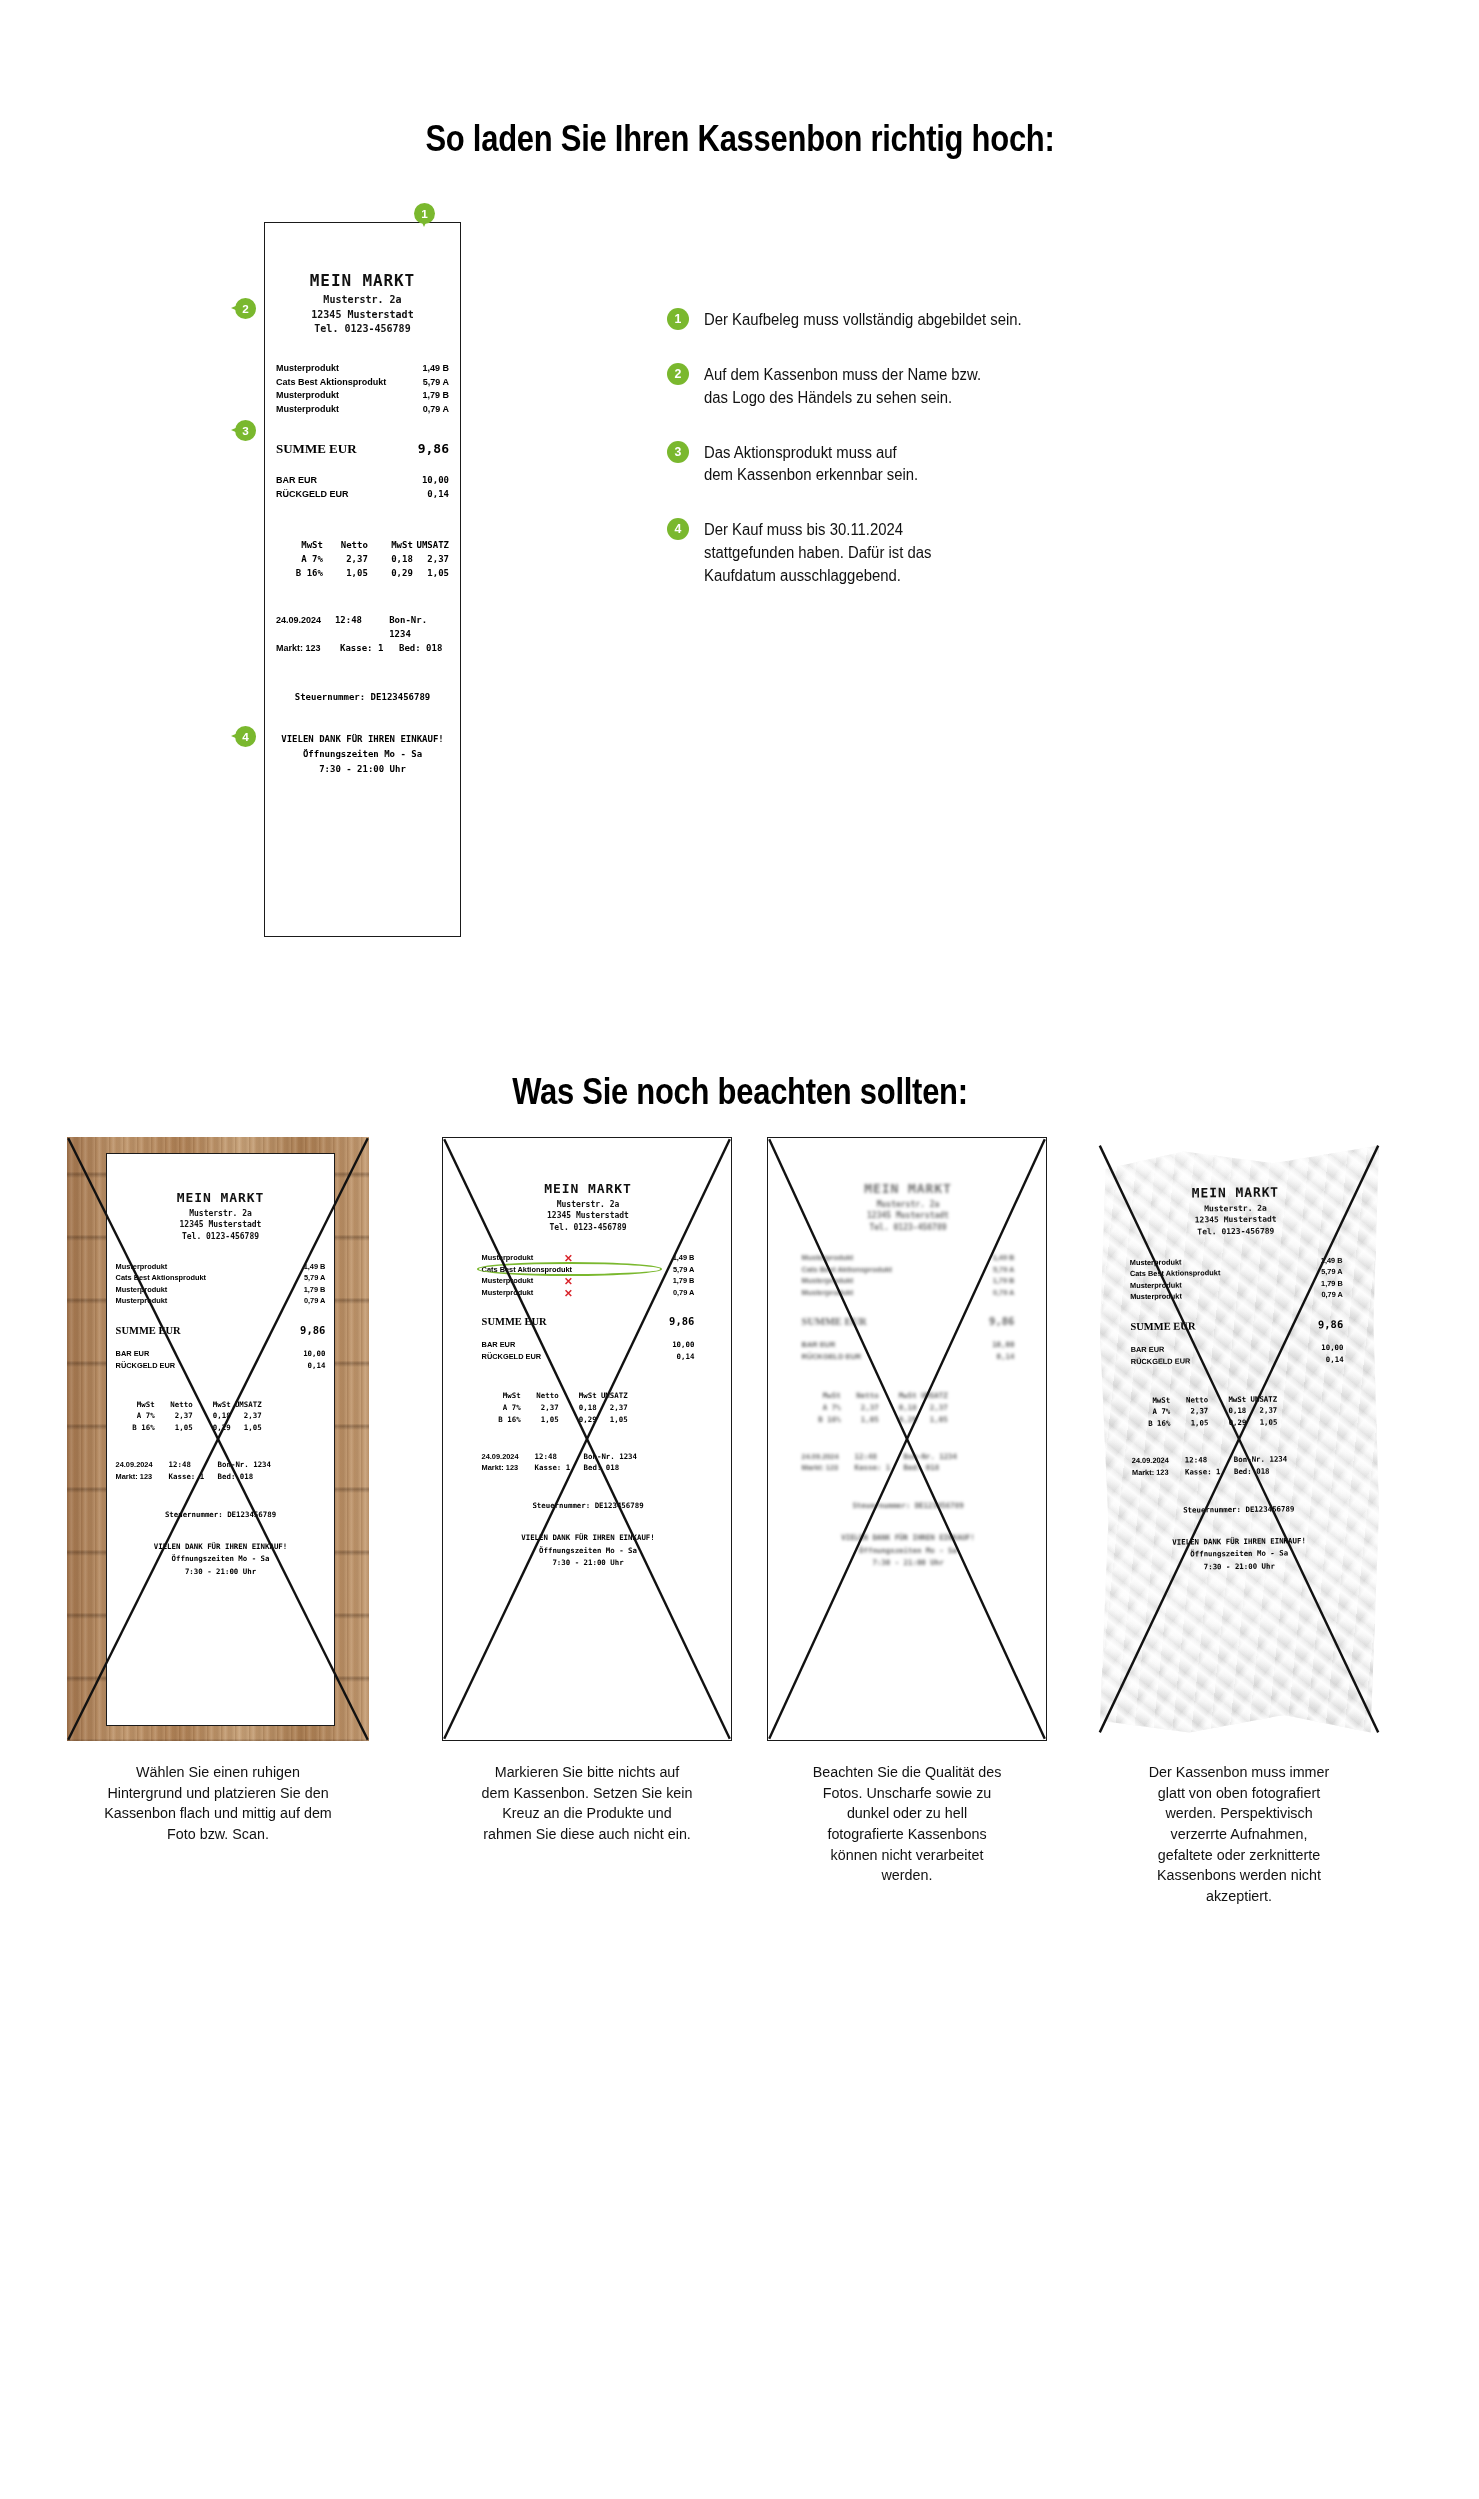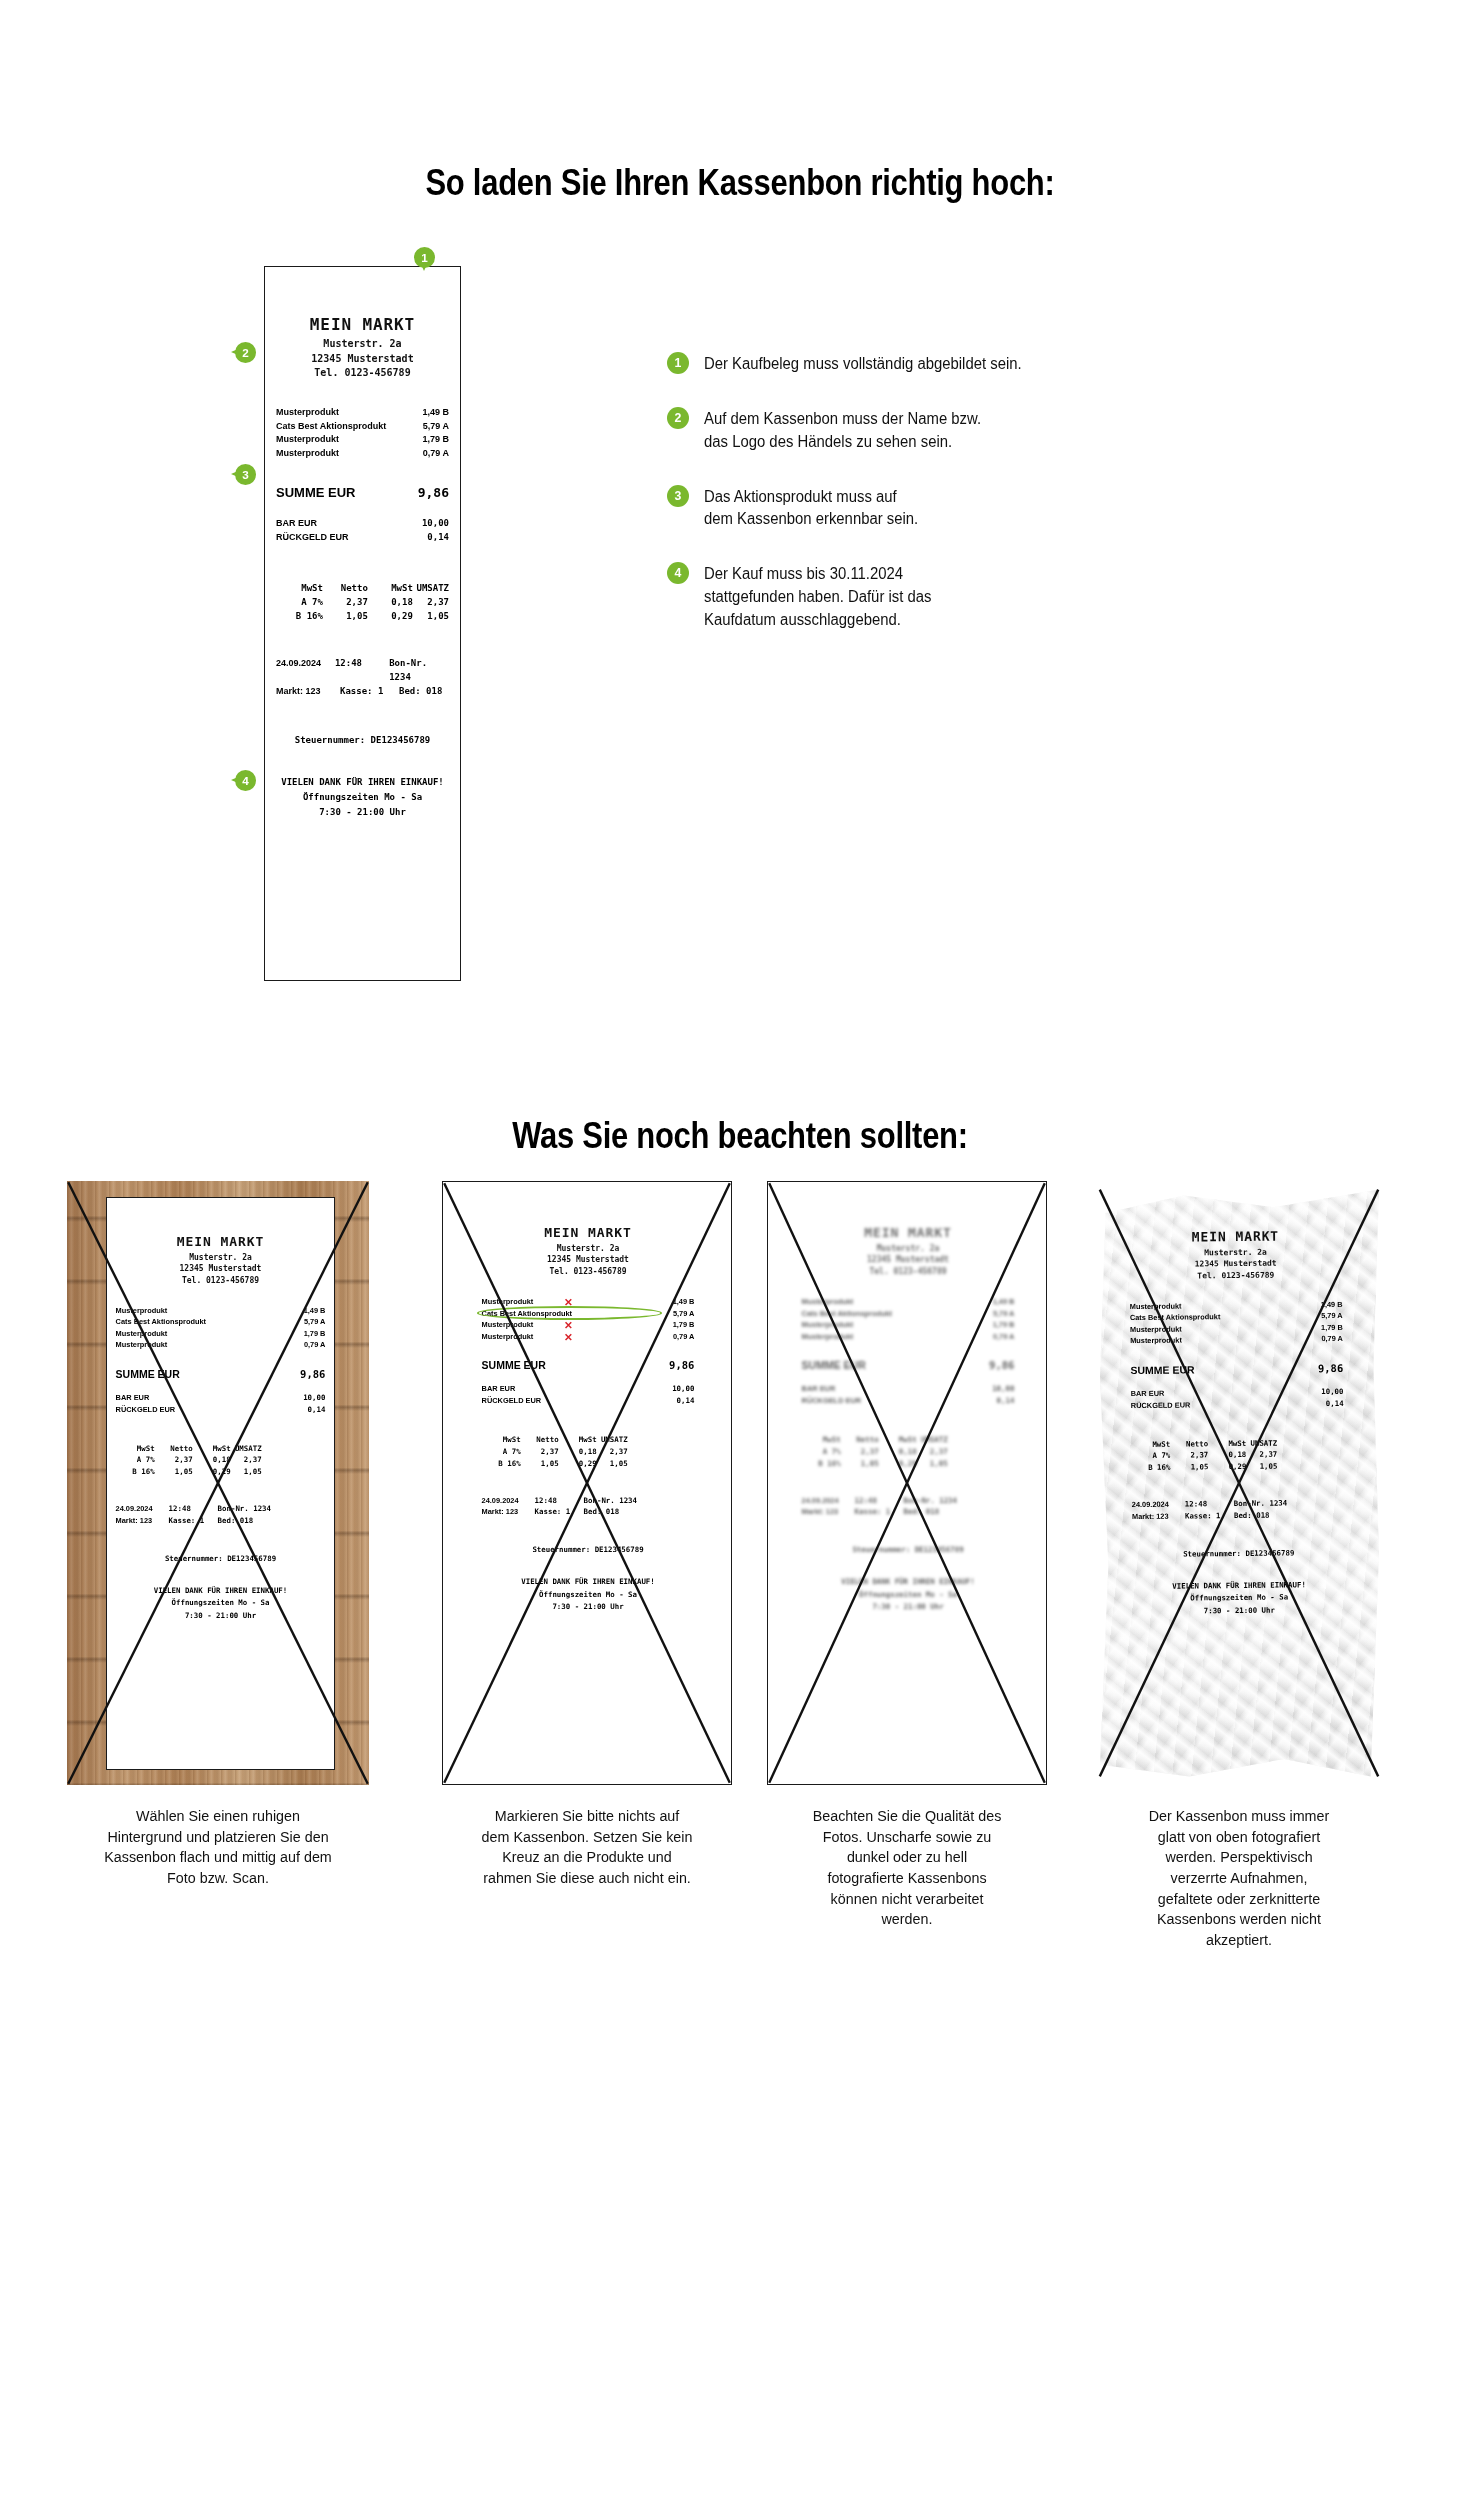--- a/index.html
+++ b/index.html
@@ -2,21 +2,21 @@
 <html style="font-size:10px"><head>
 <meta charset="utf-8">
 <style>
   html,body{margin:0;padding:0;}
   body{
     width:1480px;height:2500px;background:#ffffff;
     font-family:"Liberation Sans",sans-serif;
     -webkit-font-smoothing:antialiased;
     position:relative;overflow:hidden;
   }
-  .page{position:relative;width:1480px;height:1848px;margin-top:44px;}
+  .page{position:relative;width:1480px;height:1848px;}
 
   
   .h-main{
     position:absolute;width:100%;text-align:center;
     font-family:"Liberation Sans",sans-serif;
     font-weight:bold;color:#000;
     letter-spacing:-0.3px;
   }
   #heading-1{top:94px;font-size:36px;transform:scaleX(.86);}
   #heading-2{top:1041px;font-size:36px;transform:scaleX(.86);}
@@ -40,21 +40,21 @@
 
   #main-receipt .r-store{font-size:16px;margin-top:48px;}
   #main-receipt .addr{font-size:10px;line-height:1.45;margin-top:3.1px;}
 
   .items{margin-top:25px;padding:0 11px;}
   .item-row{display:flex;justify-content:space-between;align-items:baseline;line-height:1.55;}
   .item-name{font-family:"Liberation Sans",sans-serif;font-weight:bold;font-size:9px;}
   .item-val{font-family:Liberation Sans, sans-serif;font-weight:bold;font-size:9px;white-space:pre;}
 
   .sum-row{display:flex;justify-content:space-between;align-items:baseline;padding:0 11px;margin-top:23.4px;}
-  .sum-label{font-family:Liberation Sans, sans-serif;font-weight:bold;font-size:13px;text-align:right;}
+  .sum-label{font-family:Liberation Serif, serif;font-weight:bold;font-size:13px;text-align:right;}
   .sum-val{font-family:"DejaVu Sans Mono","Liberation Mono",monospace;font-weight:bold;font-size:13px;}
 
   .pay{margin-top:16px;padding:0 11px;}
   .pay-row{display:flex;justify-content:space-between;align-items:baseline;line-height:1.6;}
   .pay-label{font-family:"Liberation Sans",sans-serif;font-weight:bold;font-size:9px;}
   .pay-val{font-family:"DejaVu Sans Mono","Liberation Mono",monospace;font-weight:bold;font-size:9px;}
 
   .tax{margin-top:36px;padding:0 11px;}
   .tax-row{display:flex;line-height:1.6;
     font-family:"DejaVu Sans Mono","Liberation Mono",monospace;font-weight:bold;font-size:9px;}

